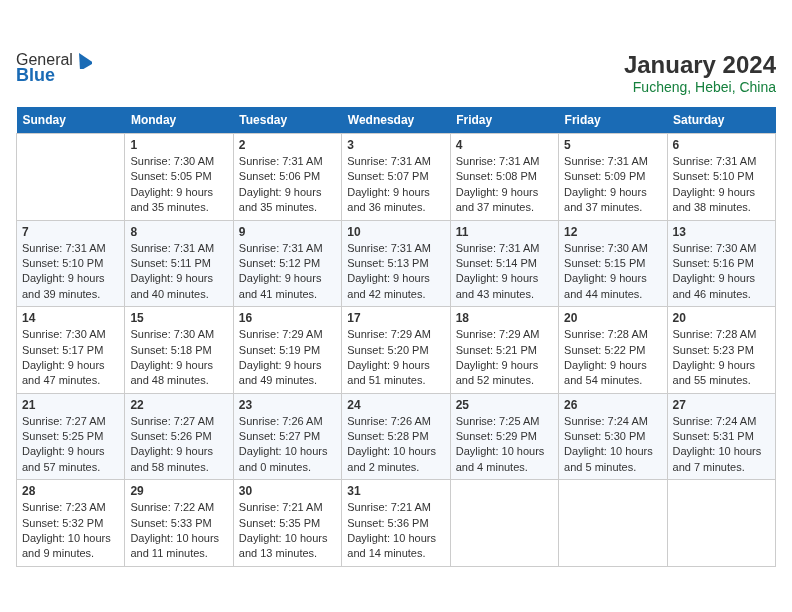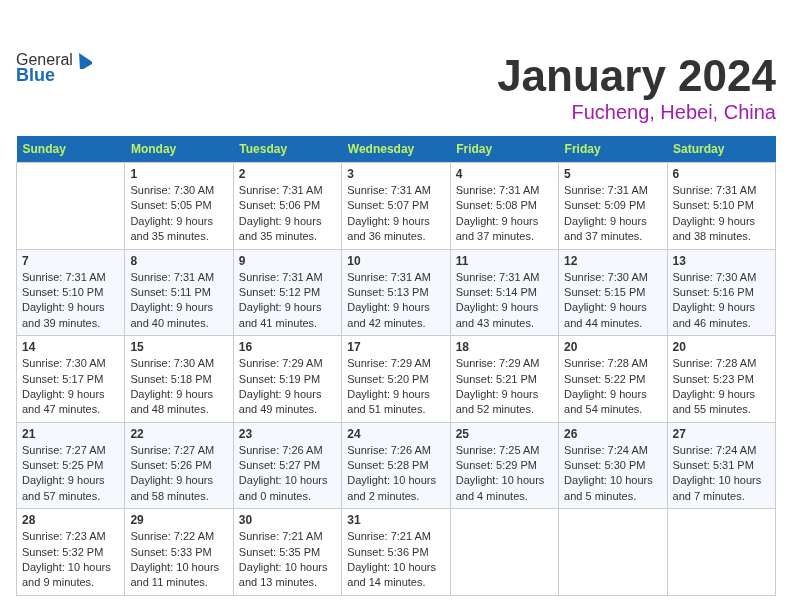--- a/index.html
+++ b/index.html
@@ -21,36 +21,36 @@
       display: flex;
       flex-direction: column;
       align-items: flex-start;
     }
     .logo-general { color: #333; }
     .logo-blue { color: #1a6bb5; }
     .title-area {
       text-align: right;
     }
     .month-year {
-      font-size: 44px;
+      font-size: 24px;
       font-weight: bold;
       color: #333;
     }
     .location {
-      font-size: 20px;
-      color: #a21caf;
+      font-size: 14px;
+      color: #15803d;
     }
     .calendar {
       width: 100%;
       border-collapse: collapse;
       font-size: 11px;
     }
     .calendar th {
       background-color: #1a6bb5;
-      color: #bef264;
+      color: #ffffff;
       text-align: left;
       padding: 6px 6px;
       font-size: 12px;
       font-weight: bold;
     }
     .calendar td {
       border: 1px solid #ccc;
       vertical-align: top;
       padding: 4px 5px;
       width: calc(100% / 7);

